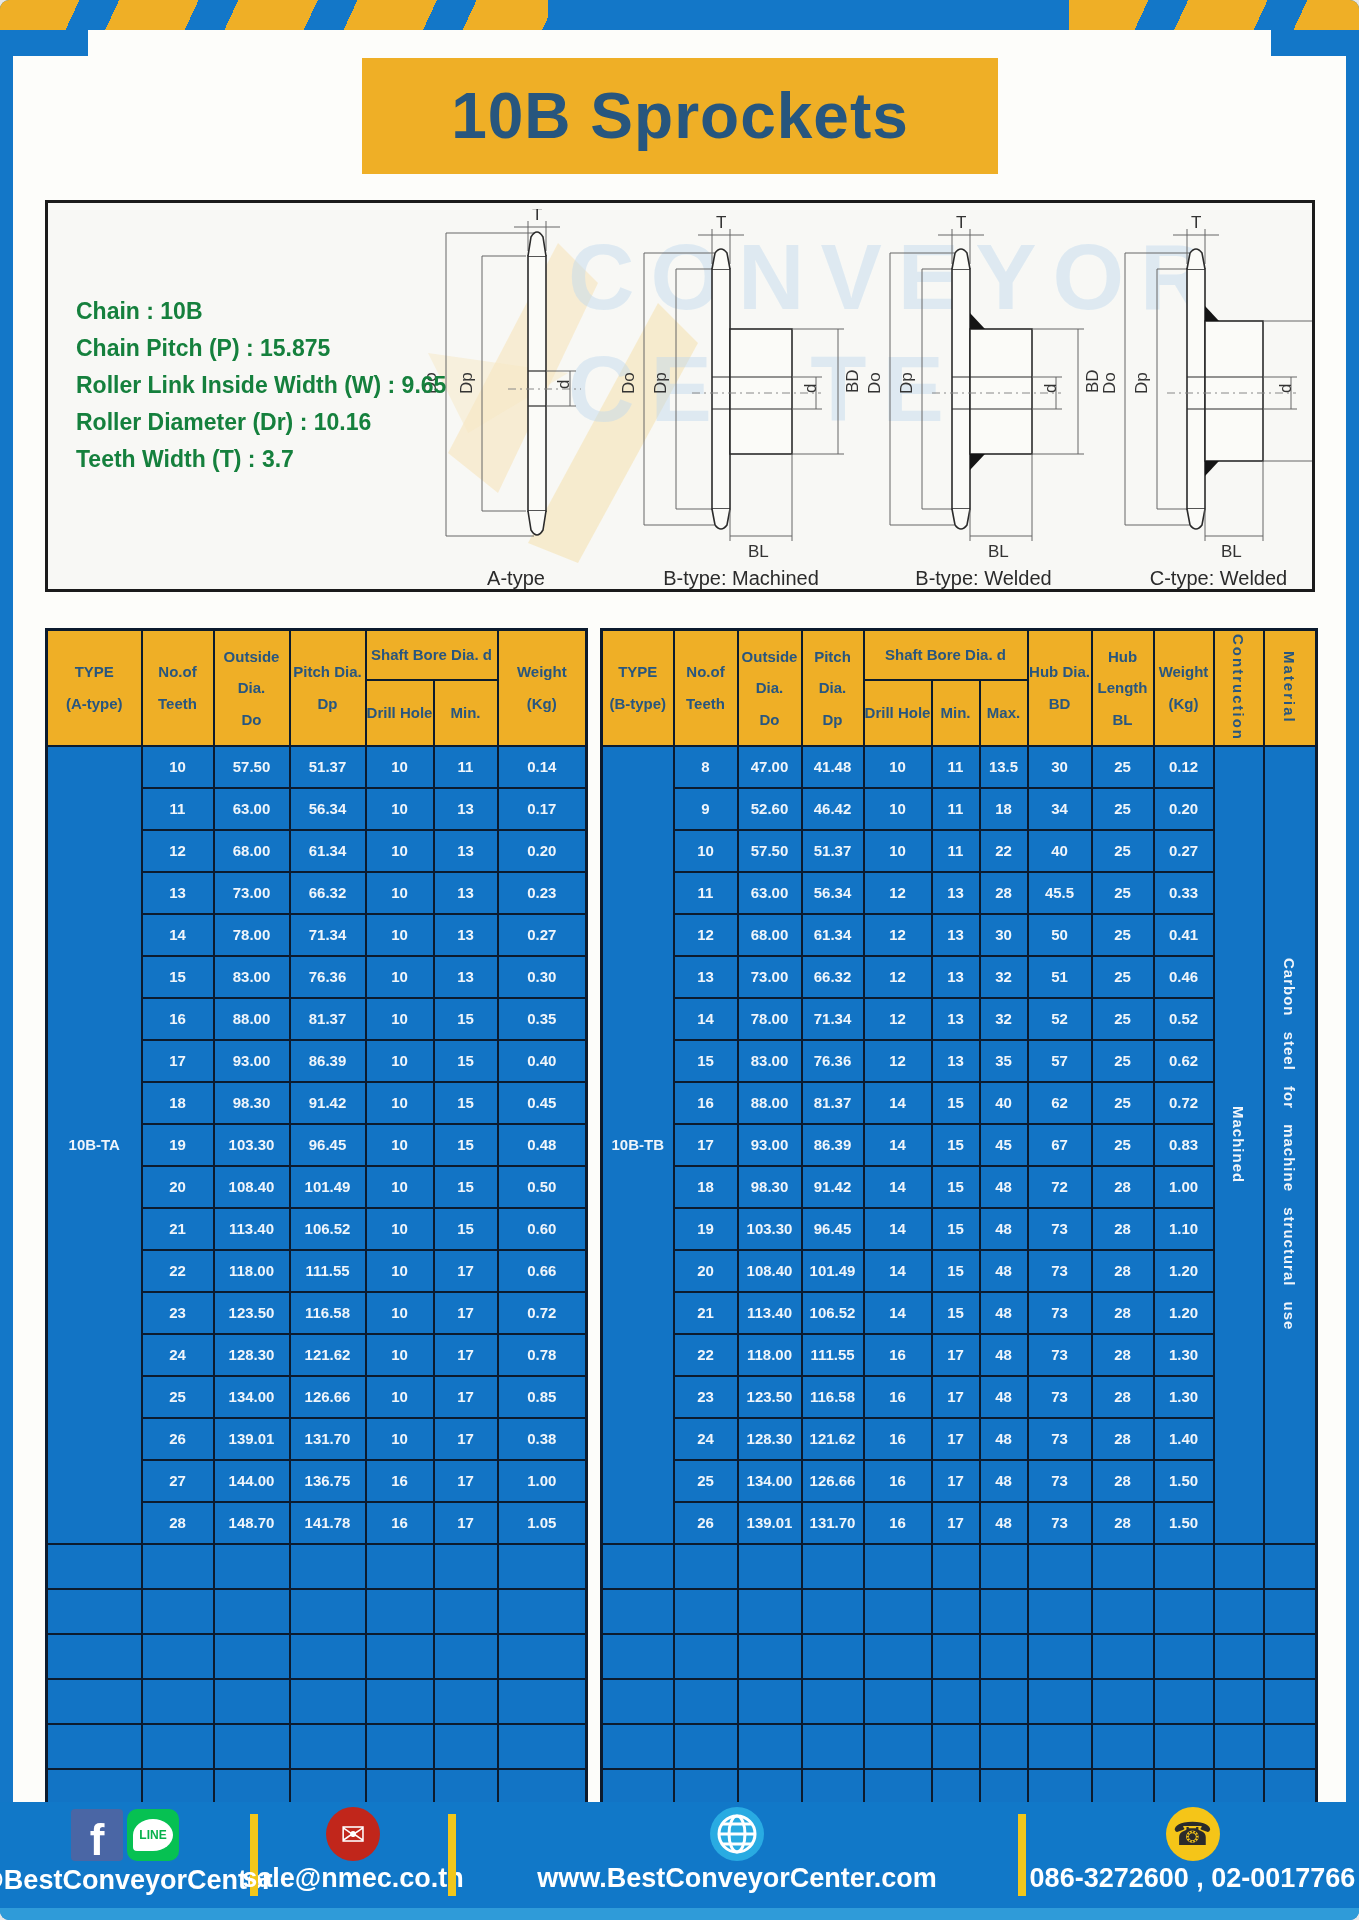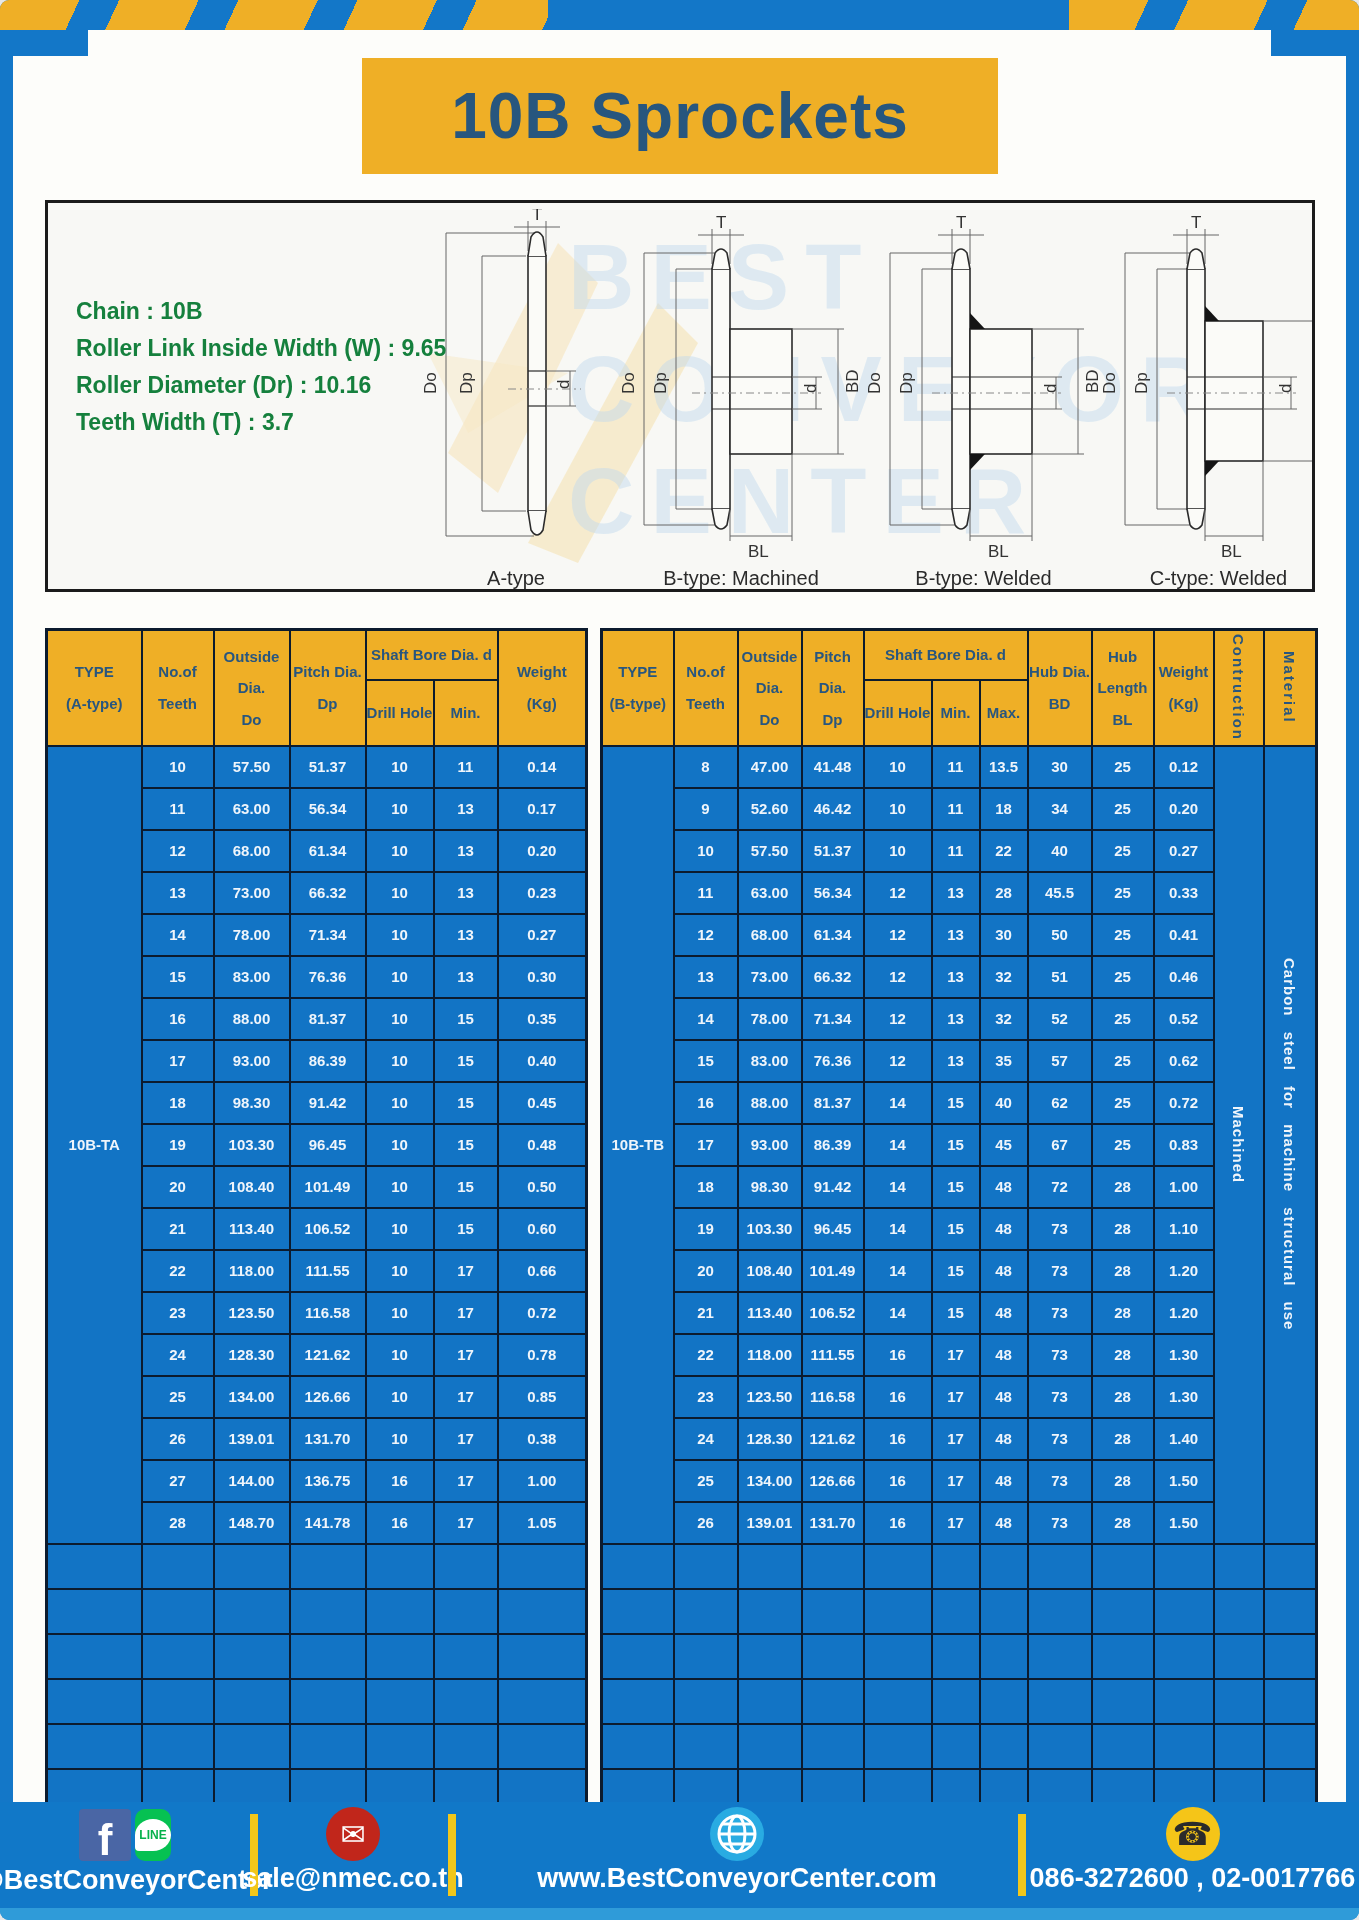--- a/index.html
+++ b/index.html
@@ -61,21 +61,21 @@
   .footer{position:absolute;left:0;top:1802px;width:1359px;height:106px;background:#1178C8;
       display:flex;align-items:stretch;}
   .bottom-strip{position:absolute;left:0;top:1908px;width:1359px;height:12px;background:#2F9BD9;}
   .fsec{display:flex;flex-direction:column;align-items:center;justify-content:flex-start;padding-top:5px;}
   .fsec .flabel{font-size:27px;font-weight:bold;color:#fff;margin-top:2px;white-space:nowrap;}
   .fsep{width:8px;height:82px;background:#F2C71B;align-self:center;flex:none;}
   .sec-social{width:250px;}.sec-email{width:190px;}.sec-web{width:562px;}.sec-phone{flex:1;}
   .ficons{display:flex;gap:4px;height:56px;align-items:center;}
   .fb-icon{width:52px;height:52px;background:#4A66A5;border-radius:4px;display:flex;align-items:flex-end;
       justify-content:center;color:#fff;font-size:44px;font-weight:bold;line-height:0.95;overflow:hidden;}
-  .line-icon{width:36px;height:52px;background:#06C152;border-radius:10px;display:flex;align-items:center;
+  .line-icon{width:52px;height:52px;background:#06C152;border-radius:10px;display:flex;align-items:center;
       justify-content:center;}
   .line-bubble{background:#fff;border-radius:50% 50% 50% 4px;width:40px;height:32px;display:flex;
       align-items:center;justify-content:center;color:#06B14C;font-size:12px;font-weight:bold;}
   .round-icon{width:54px;height:54px;border-radius:50%;display:flex;align-items:center;justify-content:center;}
   .mail-bg{background:#C1261B;color:#fff;font-size:30px;}
   .phone-bg{background:#F5C círc518;}
   .phone-bg{background:#F5C518;color:#2b2b2b;font-size:32px;}
 </style>
 </head>
 <body>
@@ -98,27 +98,27 @@
   <div class="panel">
 
     <div class="wm-logo">
       <svg width="330" height="370" viewBox="0 0 330 370">
         <polygon points="40,240 150,30 190,70 90,280" fill="#F6D794" opacity="0.7"></polygon>
         <polygon points="120,330 250,90 290,130 170,350" fill="#F2C04A" opacity="0.45"></polygon>
         <polygon points="20,140 160,160 60,220" fill="#F6D794" opacity="0.5"></polygon>
       </svg>
     </div>
     <div class="wm-text">
-      <div>BEST</div>
       <div>CONVEYOR</div>
       <div>CENTER</div>
     </div>
 
     <div class="specs">
       <div>Chain : 10B</div>
+      <div>Chain Pitch (P) : 15.875</div>
       <div>Roller Link Inside Width (W) : 9.65</div>
       <div>Roller Diameter (Dr) : 10.16</div>
       <div>Teeth Width (T) : 3.7</div>
     </div>
 
     <div class="drawings">
 
       <div class="drawing">
         <svg width="200" height="352" viewBox="0 0 200 352">
           <line class="dl" x1="30" y1="24" x2="118" y2="24"></line>

